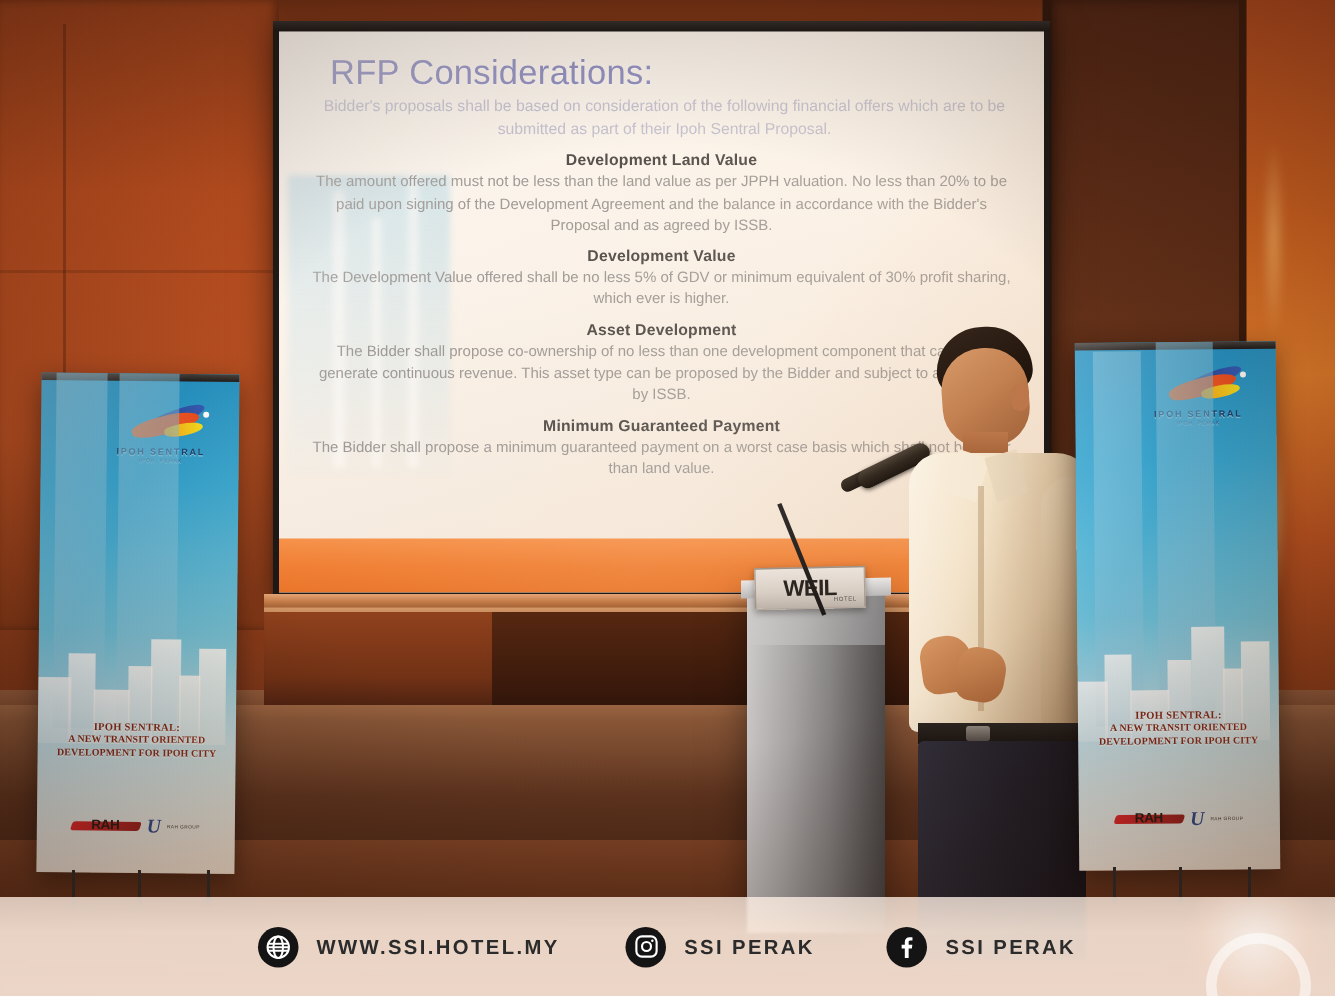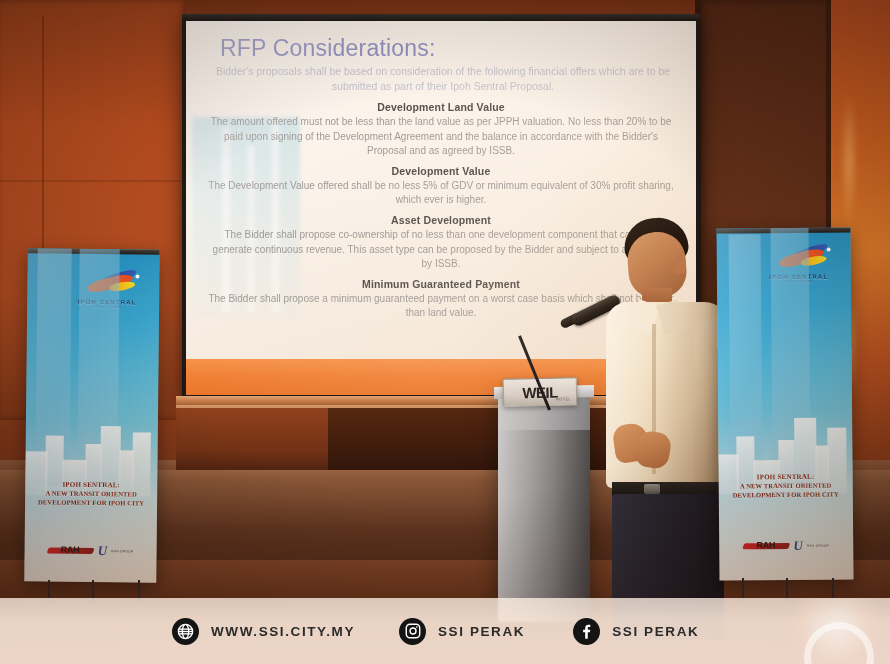--- a/index.html
+++ b/index.html
@@ -644,21 +644,21 @@
     <div class="footer-item f1">
       <span class="f-icon">
         <svg width="19" height="19" viewBox="0 0 24 24" fill="none" stroke="#fff" stroke-width="1.7">
           <circle cx="12" cy="12" r="9"></circle>
           <ellipse cx="12" cy="12" rx="4" ry="9"></ellipse>
           <line x1="3" y1="9" x2="21" y2="9"></line>
           <line x1="3" y1="15" x2="21" y2="15"></line>
           <line x1="3" y1="12" x2="21" y2="12"></line>
         </svg>
       </span>
-      <span class="f-label">WWW.SSI.CITY.MY</span>
+      <span class="f-label">WWW.SSI.HOTEL.MY</span>
     </div>
 
     <div class="footer-item f2">
       <span class="f-icon">
         <svg width="18" height="18" viewBox="0 0 24 24" fill="none" stroke="#fff" stroke-width="1.9">
           <rect x="3" y="3" width="18" height="18" rx="5"></rect>
           <circle cx="12" cy="12" r="4"></circle>
           <circle cx="17.2" cy="6.8" r="1.1" fill="#fff" stroke="none"></circle>
         </svg>
       </span>

